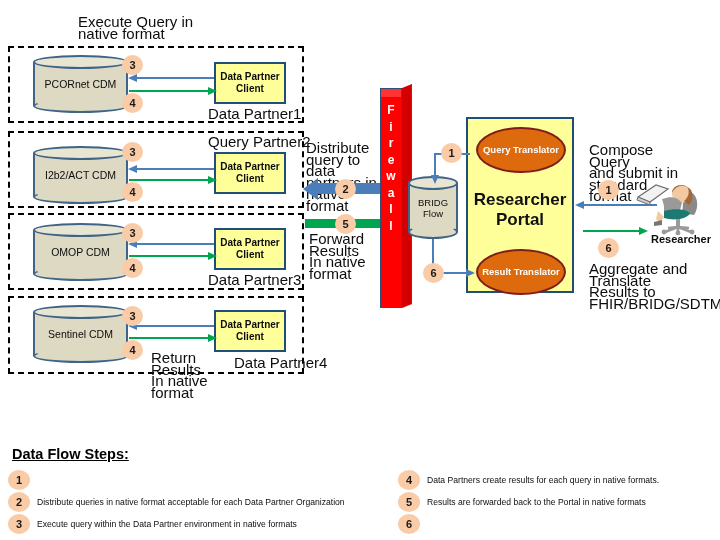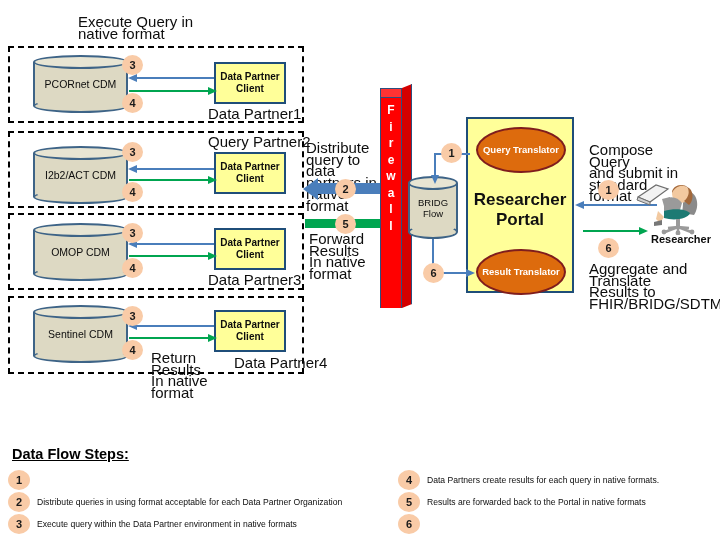--- a/index.html
+++ b/index.html
@@ -260,21 +260,21 @@
 </svg>
 <div class="txt" style="left:651px;top:234px;font-size:11px;font-weight:bold;">Researcher</div>
 
 <div id="legend-title" style="left:12px;top:437px;margin-top:9px;">Data Flow Steps: </div>
 
 <div class="lg-row" style="left:8px;top:470px;">
   <div class="lg-badge">1</div>
 </div>
 <div class="lg-row" style="left:8px;top:492px;">
   <div class="lg-badge">2</div>
-  <div class="lg-text">Distribute queries in using format acceptable for each Data Partner Organization</div>
+  <div class="lg-text">Distribute queries in native format acceptable for each Data Partner Organization</div>
 </div>
 <div class="lg-row" style="left:8px;top:514px;">
   <div class="lg-badge">3</div>
   <div class="lg-text">Execute query within the Data Partner environment in native formats</div>
 </div>
 
 <div class="lg-row" style="left:398px;top:470px;">
   <div class="lg-badge">4</div>
   <div class="lg-text">Data Partners create results for each query in native formats.</div>
 </div>

